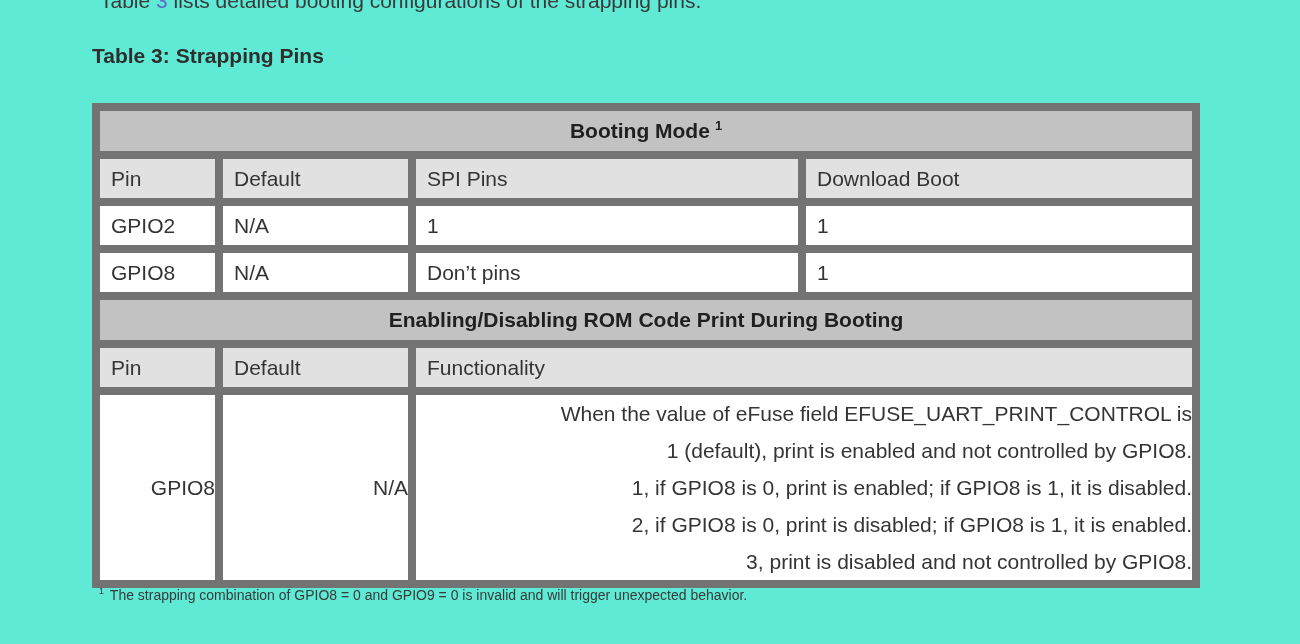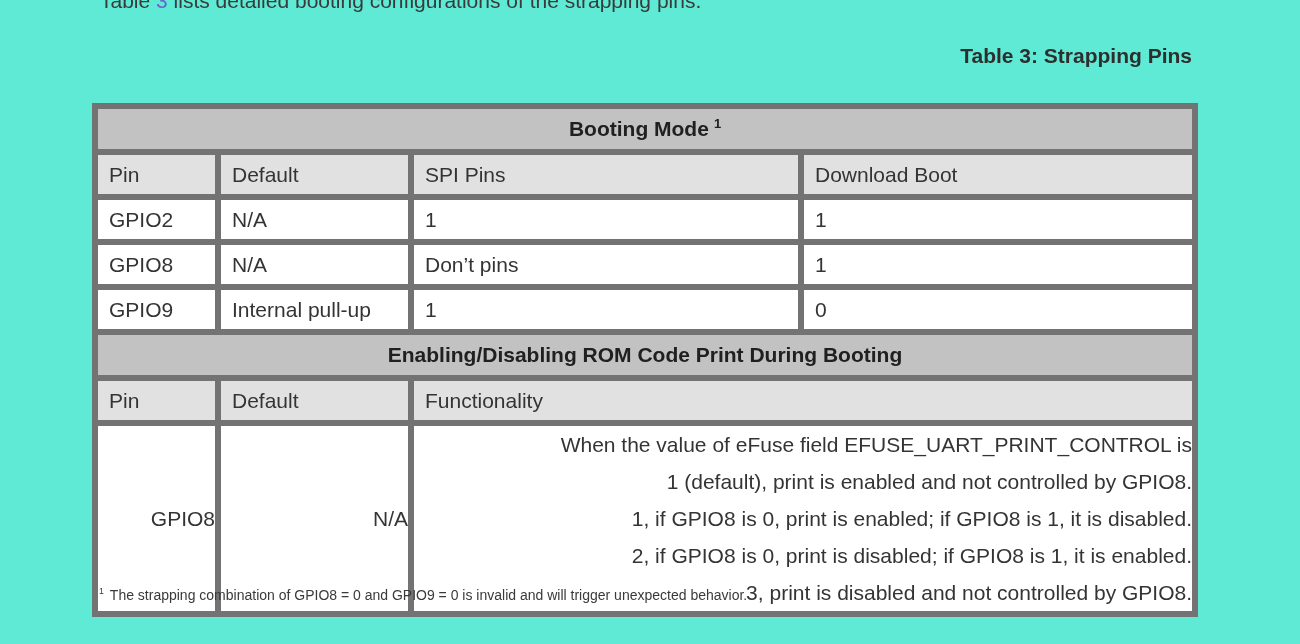--- a/index.html
+++ b/index.html
@@ -21,42 +21,42 @@
     white-space: nowrap;
     color: #3a3a3a;
   }
   .intro .link { color: #6666cc; text-decoration: none; cursor: pointer; }
   
   .table-title {
     position: absolute;
     left: 92px;
     top: 44px;
     width: 1100px;
-    text-align: right;
+    text-align: left;
     font-size: 21px;
     font-weight: bold;
     color: #2e2e2e;
   }
   
   table.strap {
     position: absolute;
     left: 92px;
     top: 103px;
     width: 1100px;
     border-collapse: collapse;
     table-layout: fixed;
     font-size: 21px;
     color: #343434;
   }
   table.strap col.c1 { width: 123px; }
   table.strap col.c2 { width: 193px; }
   table.strap col.c3 { width: 390px; }
   table.strap col.c4 { width: 394px; }
   table.strap td, table.strap th {
-    border: 6px solid #737373;
+    border: 8px solid #737373;
     padding: 0 0 0 11px;
     text-align: left;
     vertical-align: middle;
     font-weight: normal;
     overflow: hidden;
   }
   tr.section-header th {
     background: #c2c2c2;
     text-align: center;
     font-weight: bold;
@@ -121,26 +121,20 @@
       <td>1</td>
     </tr>
 
     <tr class="data-row">
       <td>GPIO8</td>
       <td>N/A</td>
       <td>Don’t pins</td>
       <td>1</td>
     </tr>
 
-    <tr class="data-row">
-      <td>GPIO9</td>
-      <td>Internal pull-up</td>
-      <td>1</td>
-      <td>0</td>
-    </tr>
 
     <tr class="section-header">
       <th colspan="4">Enabling/Disabling ROM Code Print During Booting</th>
     </tr>
 
     <tr class="col-header">
       <td>Pin</td>
       <td>Default</td>
       <td colspan="2">Functionality</td>
     </tr>

